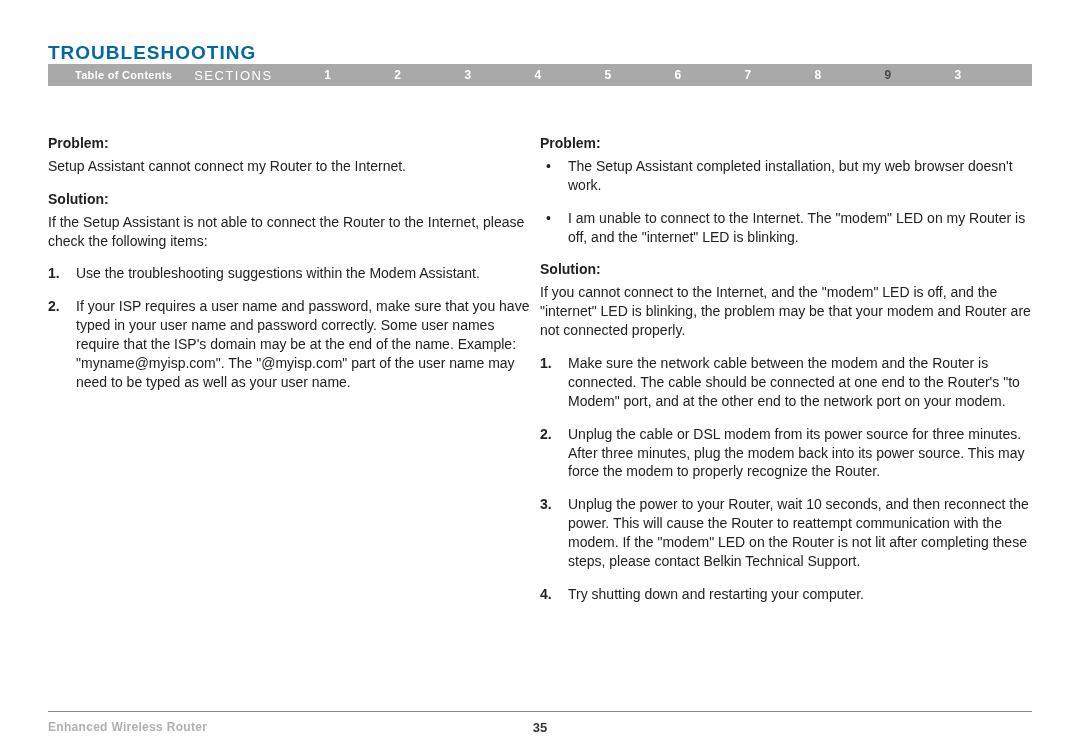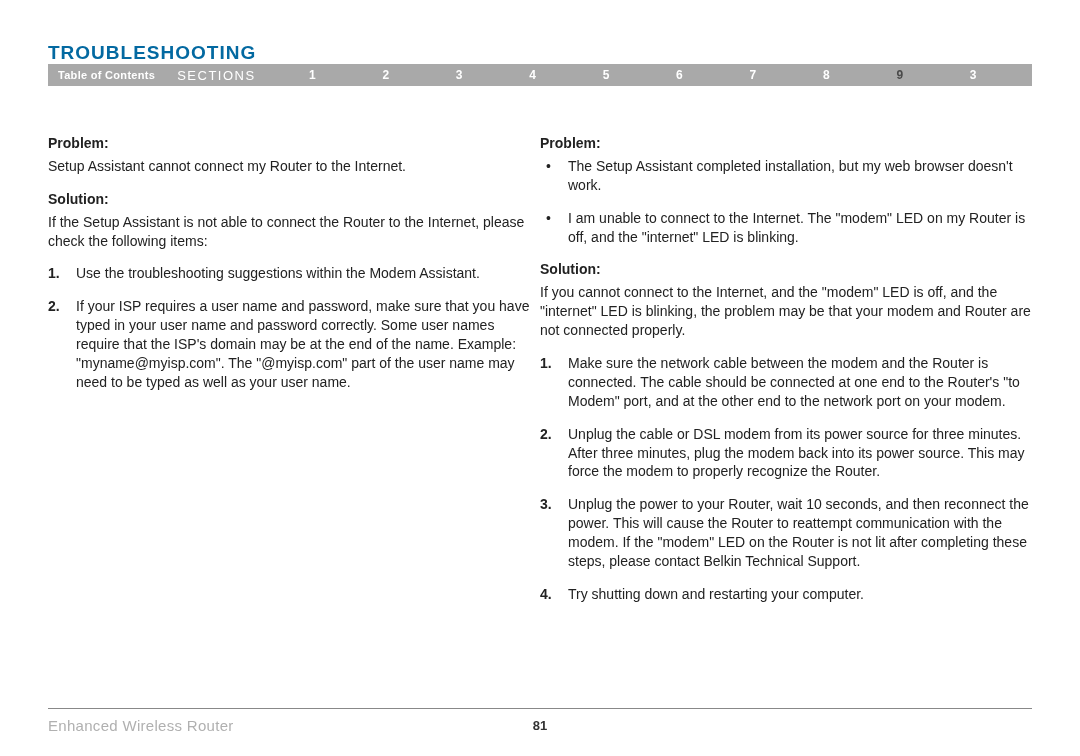--- a/index.html
+++ b/index.html
@@ -1,40 +1,40 @@
 <!DOCTYPE html>
 <html><head>
 <meta charset="utf-8">
 <style>
   * { box-sizing: border-box; margin: 0; padding: 0; }
   html, body { width: 1080px; height: 756px; background: #fff; font-family: Arial, Helvetica, sans-serif; color: #222; }
   .page { padding: 42px 48px 0 48px; }
   .title { font-size: 19px; font-weight: bold; letter-spacing: 1px; color: #0369a1; margin-bottom: 0; }
-  .navbar { background: #a9a9a9; height: 22px; display: flex; align-items: center; padding: 0 10px; font-size: 11px; color: #fff; }
+  .navbar { background: #a9a9a9; height: 22px; display: flex; align-items: center; padding: 0 27px; font-size: 11px; color: #fff; }
   .toc { font-weight: bold; margin-right: 22px; letter-spacing: 0.3px; }
   .sections-label { font-weight: normal; font-size: 13px; letter-spacing: 1.5px; margin-right: 20px; }
   .sec-nums { flex: 1; display: flex; justify-content: space-around; padding-right: 12px; }
   .sec-nums span { font-weight: bold; font-size: 12px; color: #fff; }
   .sec-nums span.current { color: #4a4a4a; }
   .content { display: flex; margin-top: 48px; font-size: 14px; line-height: 1.35; }
   .col { flex: 1; min-width: 0; }
   .label { font-weight: bold; margin-bottom: 4px; }
   .para { margin-bottom: 14px; }
   ol.numlist { list-style: none; padding: 0; margin: 0 0 14px 0; }
   ol.numlist li { display: flex; margin-bottom: 14px; }
   ol.numlist li .num { font-weight: bold; width: 28px; flex-shrink: 0; }
   ol.numlist li .txt { flex: 1; }
   ul.bullets { list-style: none; padding: 0; margin: 0 0 14px 0; }
   ul.bullets li { display: flex; margin-bottom: 14px; }
   ul.bullets li .dot { width: 28px; flex-shrink: 0; text-align: left; padding-left: 6px; }
   ul.bullets li .txt { flex: 1; }
   .footer { position: absolute; left: 0; right: 0; bottom: 22px; padding: 0 48px; }
   .footer .line { border-top: 1px solid #888; height: 1px; margin-bottom: 8px; }
   .footer .row { display: flex; align-items: center; }
-  .footer .prod { font-size: 15px; font-weight: normal; color: #b0b0b0; letter-spacing: 0.3px; }
+  .footer .prod { font-size: 12px; font-weight: bold; color: #b0b0b0; letter-spacing: 0.3px; }
   .footer .pg { position: absolute; left: 50%; transform: translateX(-50%); font-size: 13px; font-weight: bold; color: #333; }
 </style>
 </head>
 <body>
 
 <div class="page">
   <div class="title">TROUBLESHOOTING</div>
 
   <div class="navbar">
     <span class="toc">Table of Contents</span>
@@ -104,15 +104,15 @@
           </li>
       </ol>
     </div>
   </div>
 </div>
 
 <div class="footer">
   <div class="line"></div>
   <div class="row">
     <span class="prod">Enhanced Wireless Router</span>
-    <span class="pg">81</span>
+    <span class="pg">35</span>
   </div>
 </div>
 
 </body></html>

